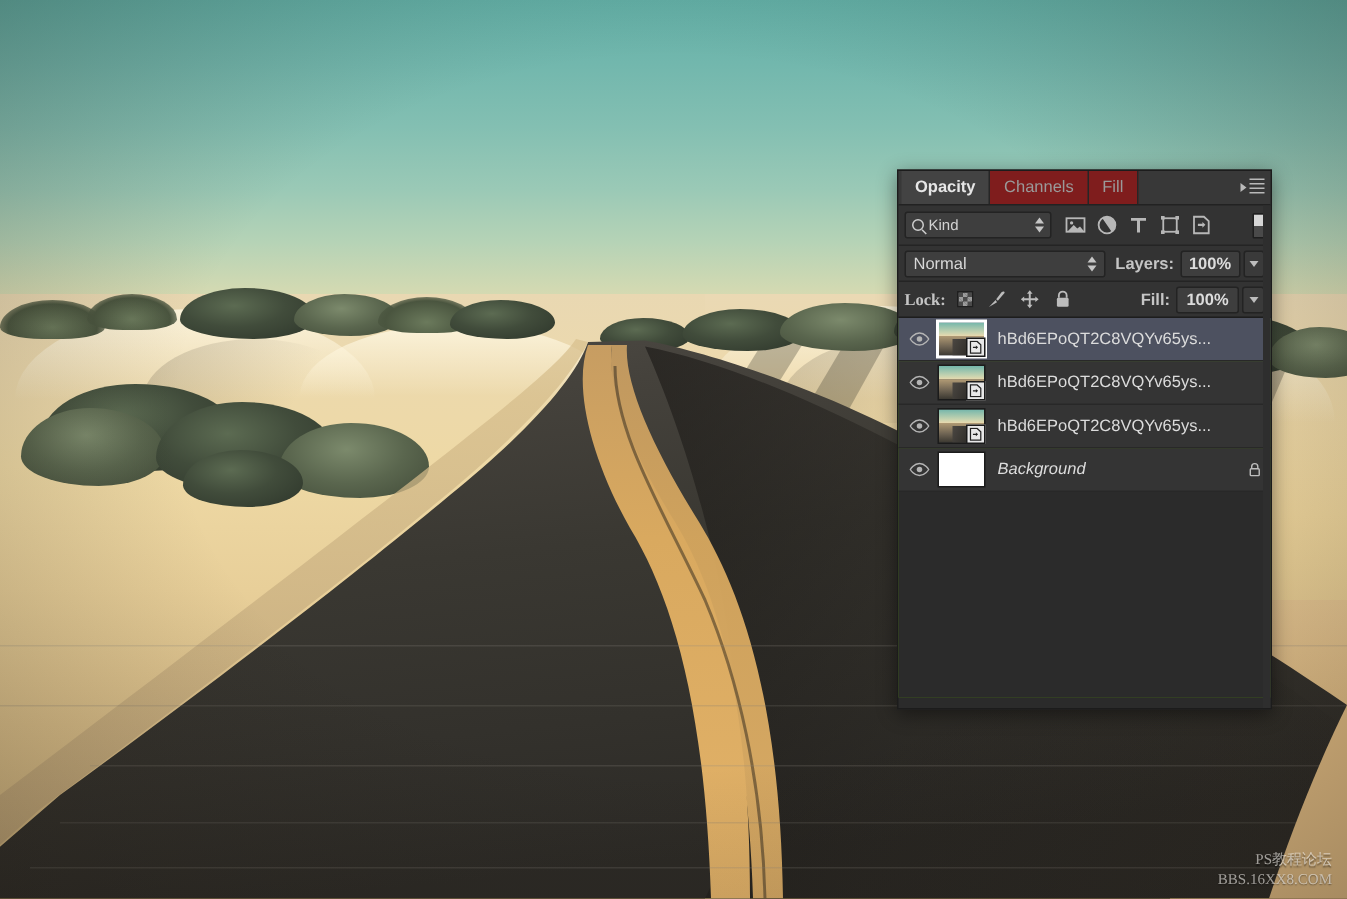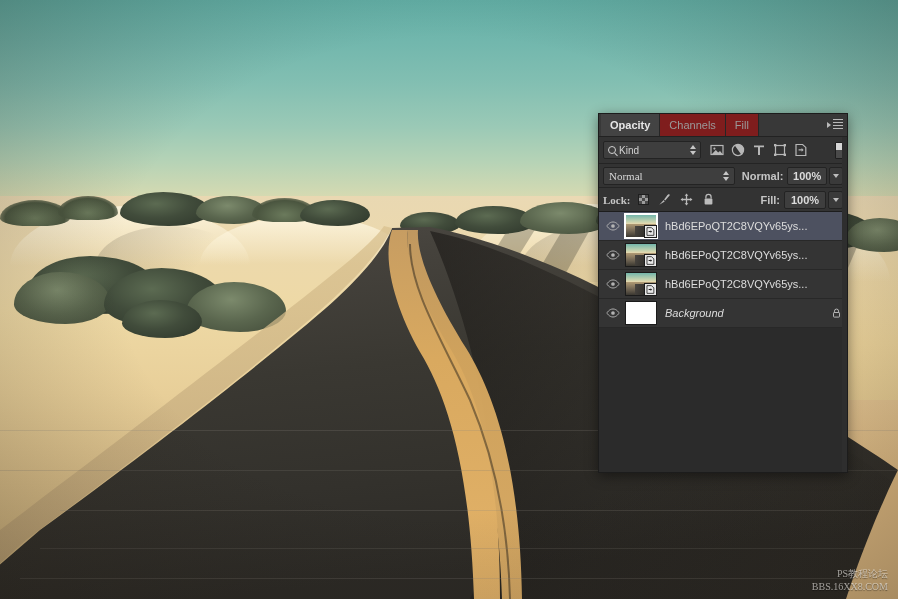--- a/index.html
+++ b/index.html
@@ -217,21 +217,21 @@
   
   .blend-row {
     height: 24px; display: flex; align-items: center;
     padding: 0 4px; background: #333;
     border-bottom: 1px solid #242424;
   }
   .blend-select {
     width: 140px; height: 18px;
     background: #3e3e3e; border: 1px solid #232323; border-radius: 2px;
     display: flex; align-items: center; padding: 0 5px;
-    color: #d8d8d8; position: relative; cursor: default; font-family: Liberation Serif, serif;
+    color: #d8d8d8; position: relative; cursor: default;
   }
   .lbl { font-size: 11px; color: #c5c5c5; margin: 0 4px 0 7px; font-weight: bold; }
   .numbox {
     width: 42px; height: 18px;
     background: #3e3e3e; border: 1px solid #232323; border-radius: 2px;
     display: flex; align-items: center; justify-content: center;
     color: #dcdcdc; font-size: 11px; cursor: text; font-weight: bold;
   }
   .num-arrow {
     width: 15px; height: 18px; margin-left: 2px;
@@ -513,21 +513,21 @@
     </div>
 
     <div class="blend-row">
       <div class="blend-select">
         <span>Normal</span>
         <span class="spin">
             <i class="up"></i>
             <i class="dn"></i>
           </span>
       </div>
-      <span class="lbl">Normal:</span>
+      <span class="lbl">Layers:</span>
       <span class="numbox">100%</span>
       <span class="num-arrow"></span>
     </div>
 
     <div class="lock-row">
       <span class="lock-label">Lock:</span>
       <span class="lock-icons">
         <span class="checker"></span>
         <span class="licon">
           <svg viewBox="0 0 14 14">

